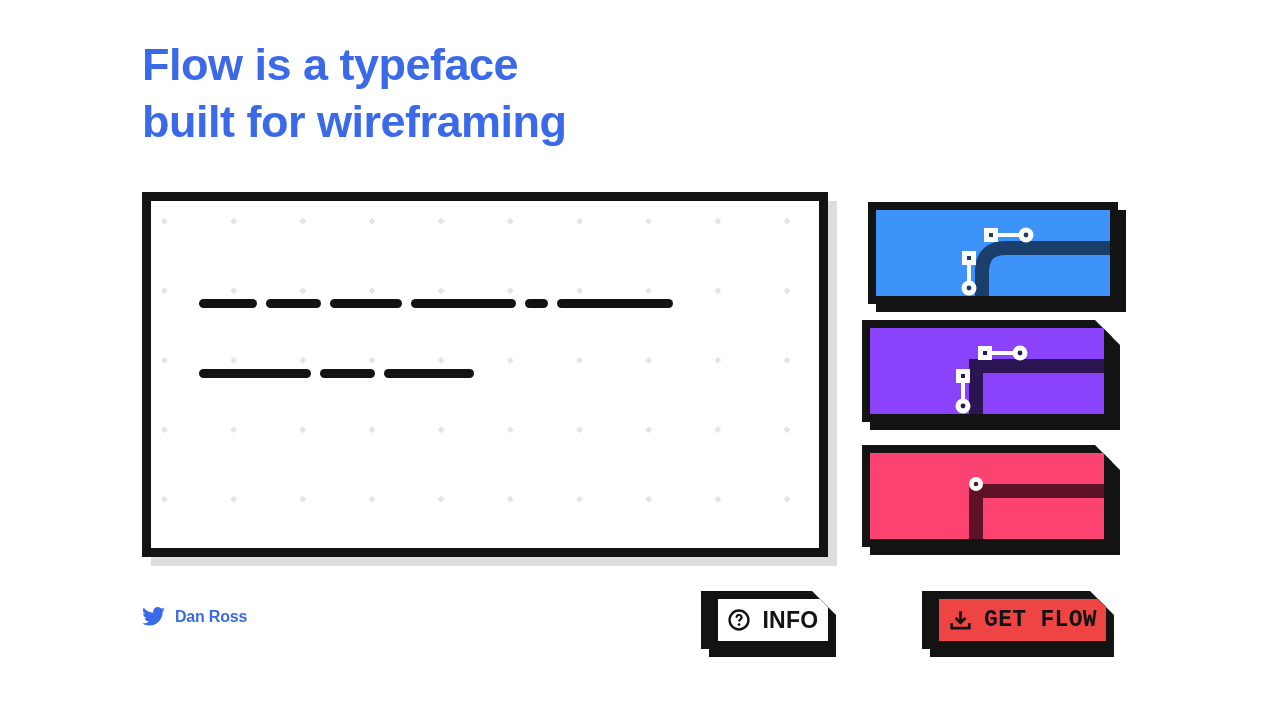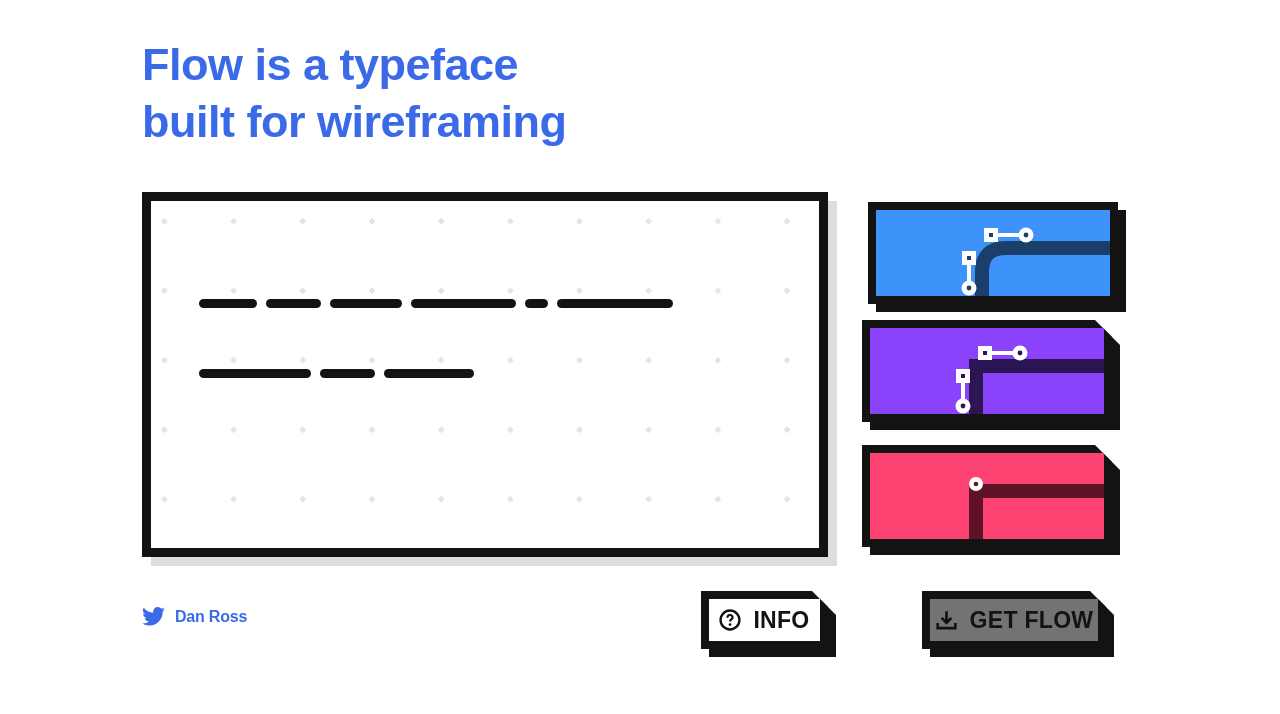--- a/index.html
+++ b/index.html
@@ -166,33 +166,34 @@
     padding: 8px;
     clip-path: polygon(0 0, calc(100% - 16px) 0, 100% 16px, 100% 100%, 0 100%);
   }
   .chunky .btn-inner {
     width: 100%;
     height: 100%;
     display: flex;
     align-items: center;
     justify-content: center;
     gap: 12px;
+    margin-left: 9px;
   }
   .chunky .btn-label {
     font-weight: bold;
     font-size: 23px;
     letter-spacing: 0.3px;
     color: #131313;
   }
 
   #btn-info { left: 701px; top: 591px; width: 127px; }
   #btn-info .btn-inner { background: #ffffff; }
 
   #btn-getflow { left: 922px; top: 591px; width: 184px; }
-  #btn-getflow .btn-inner { background: #737373; }
+  #btn-getflow .btn-inner { background: #ef4444; font-family: Liberation Mono, monospace; }
 
   .icon { display: block; flex: none; }
 </style>
 </head>
 <body>
 
 <div id="stage">
 
   <h1 class="headline">Flow is a typeface
 built for wireframing</h1>

